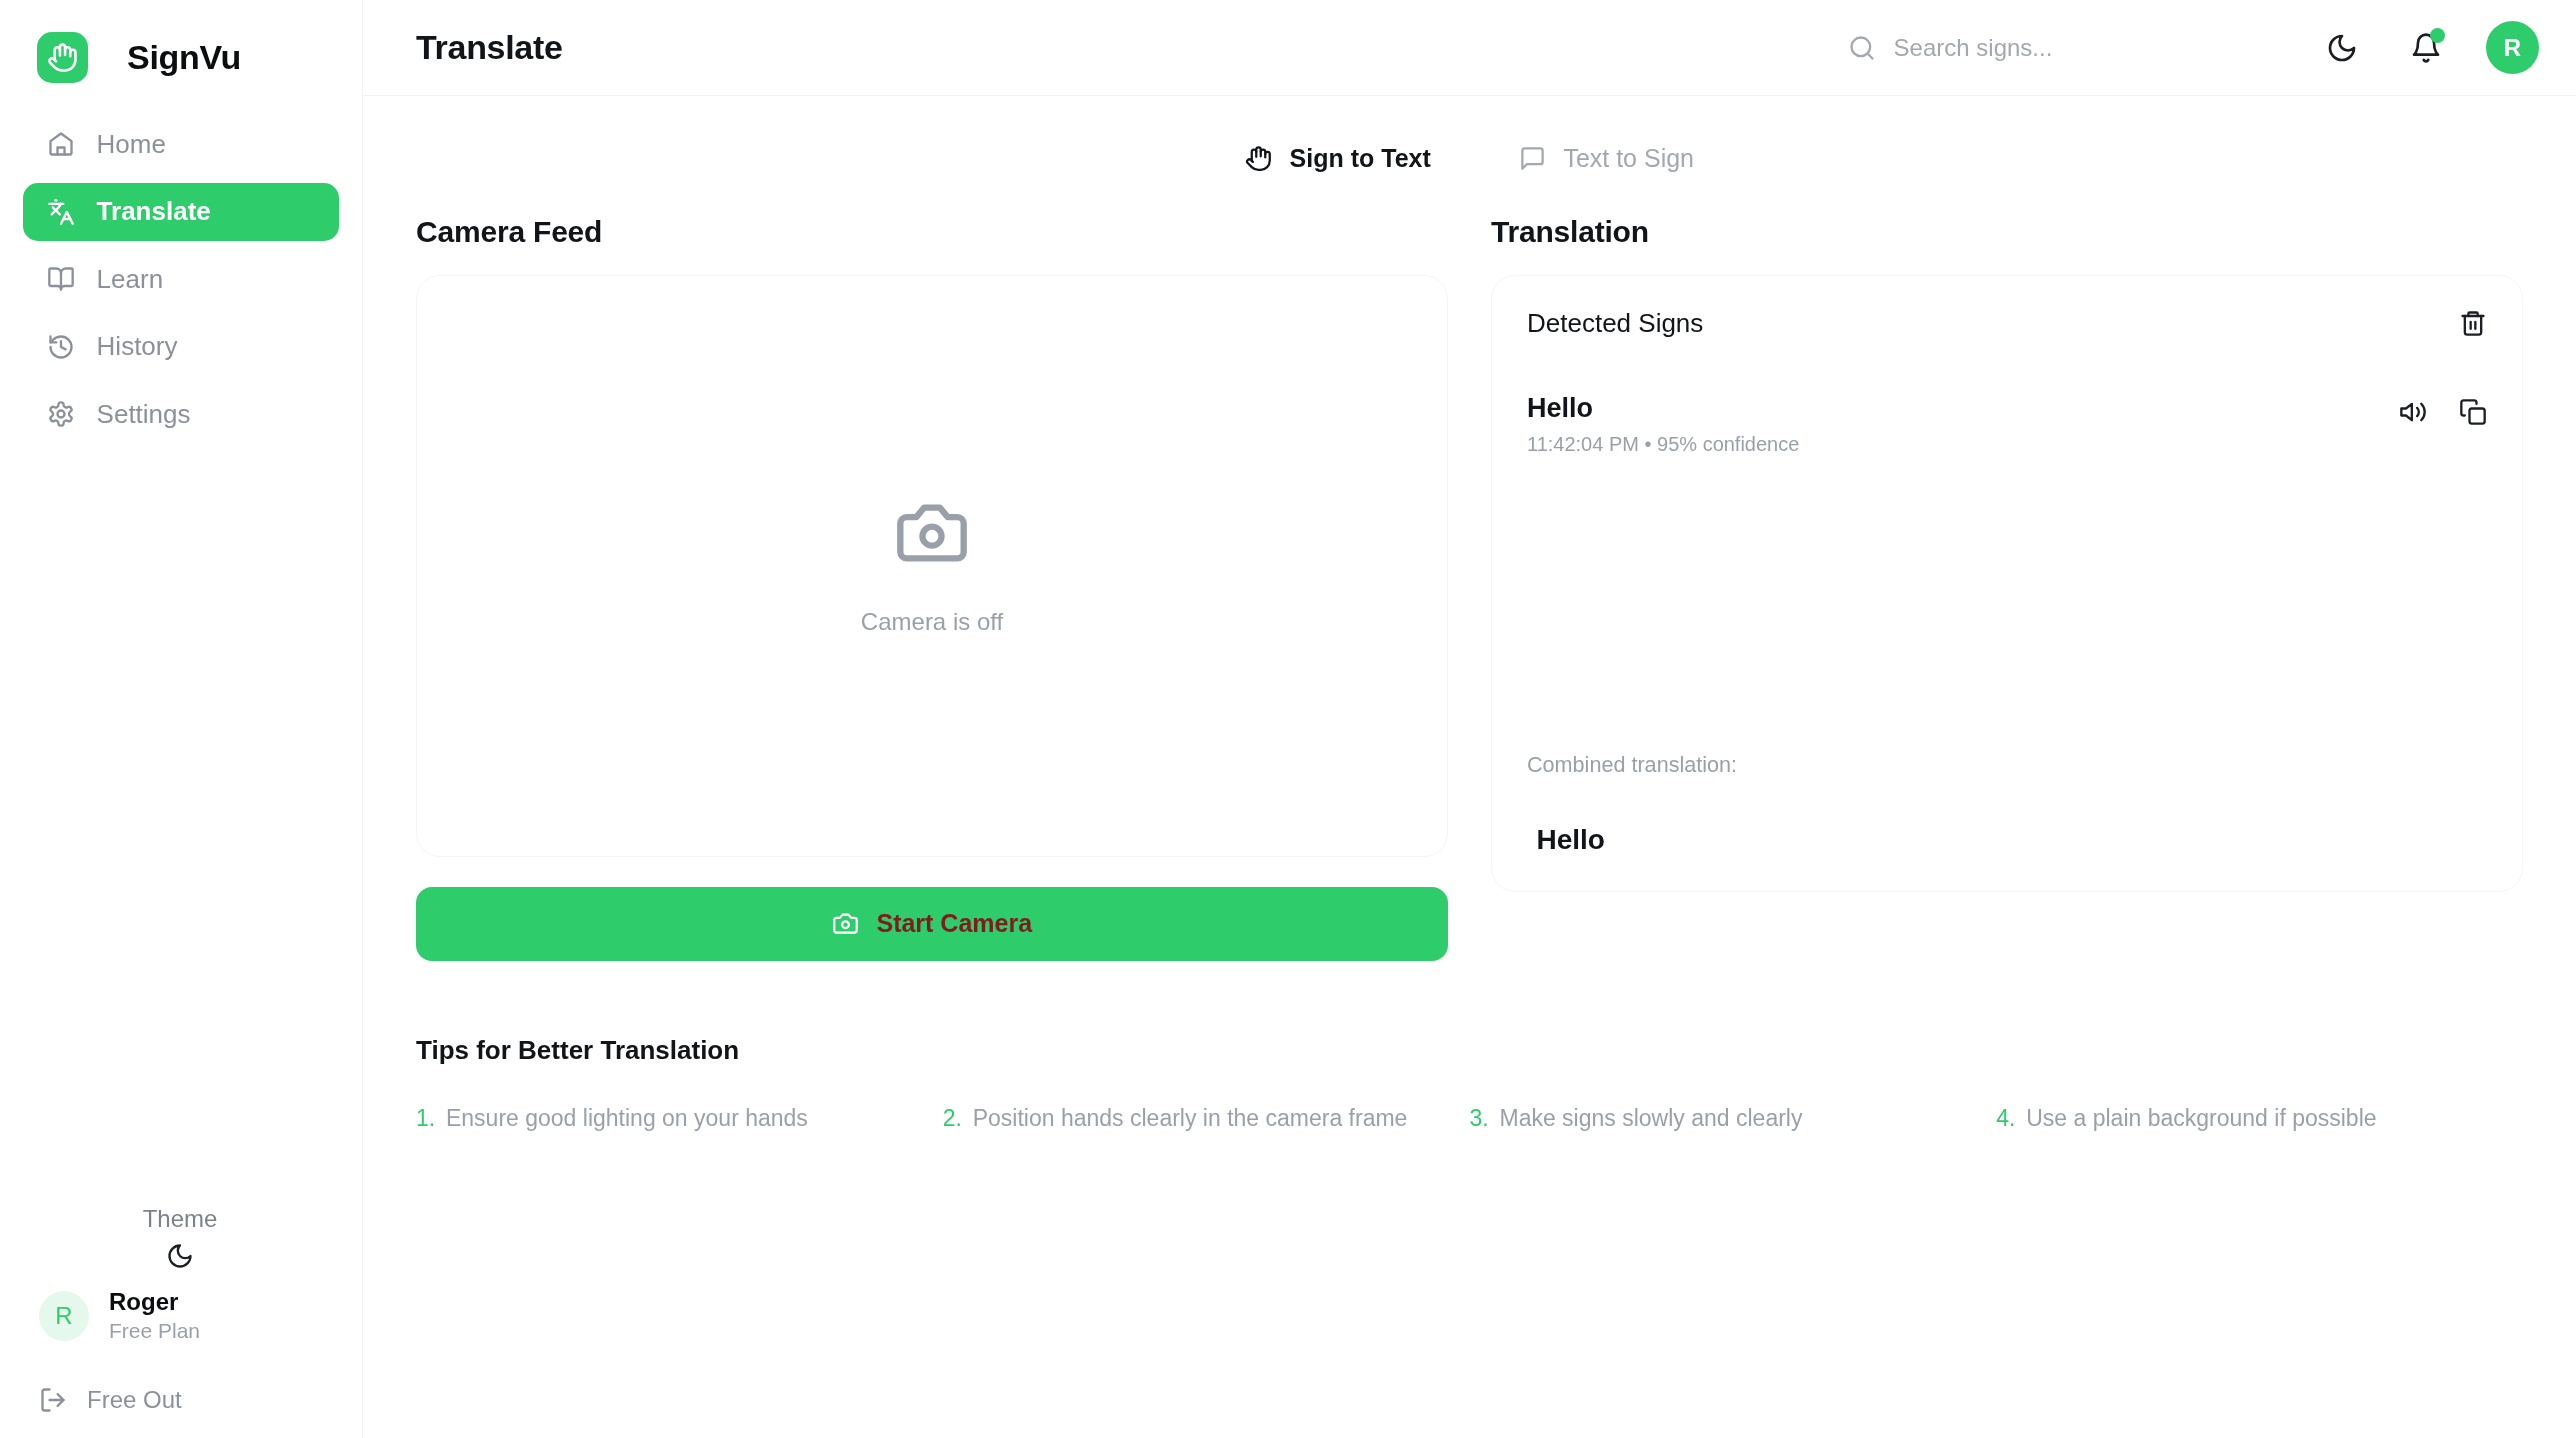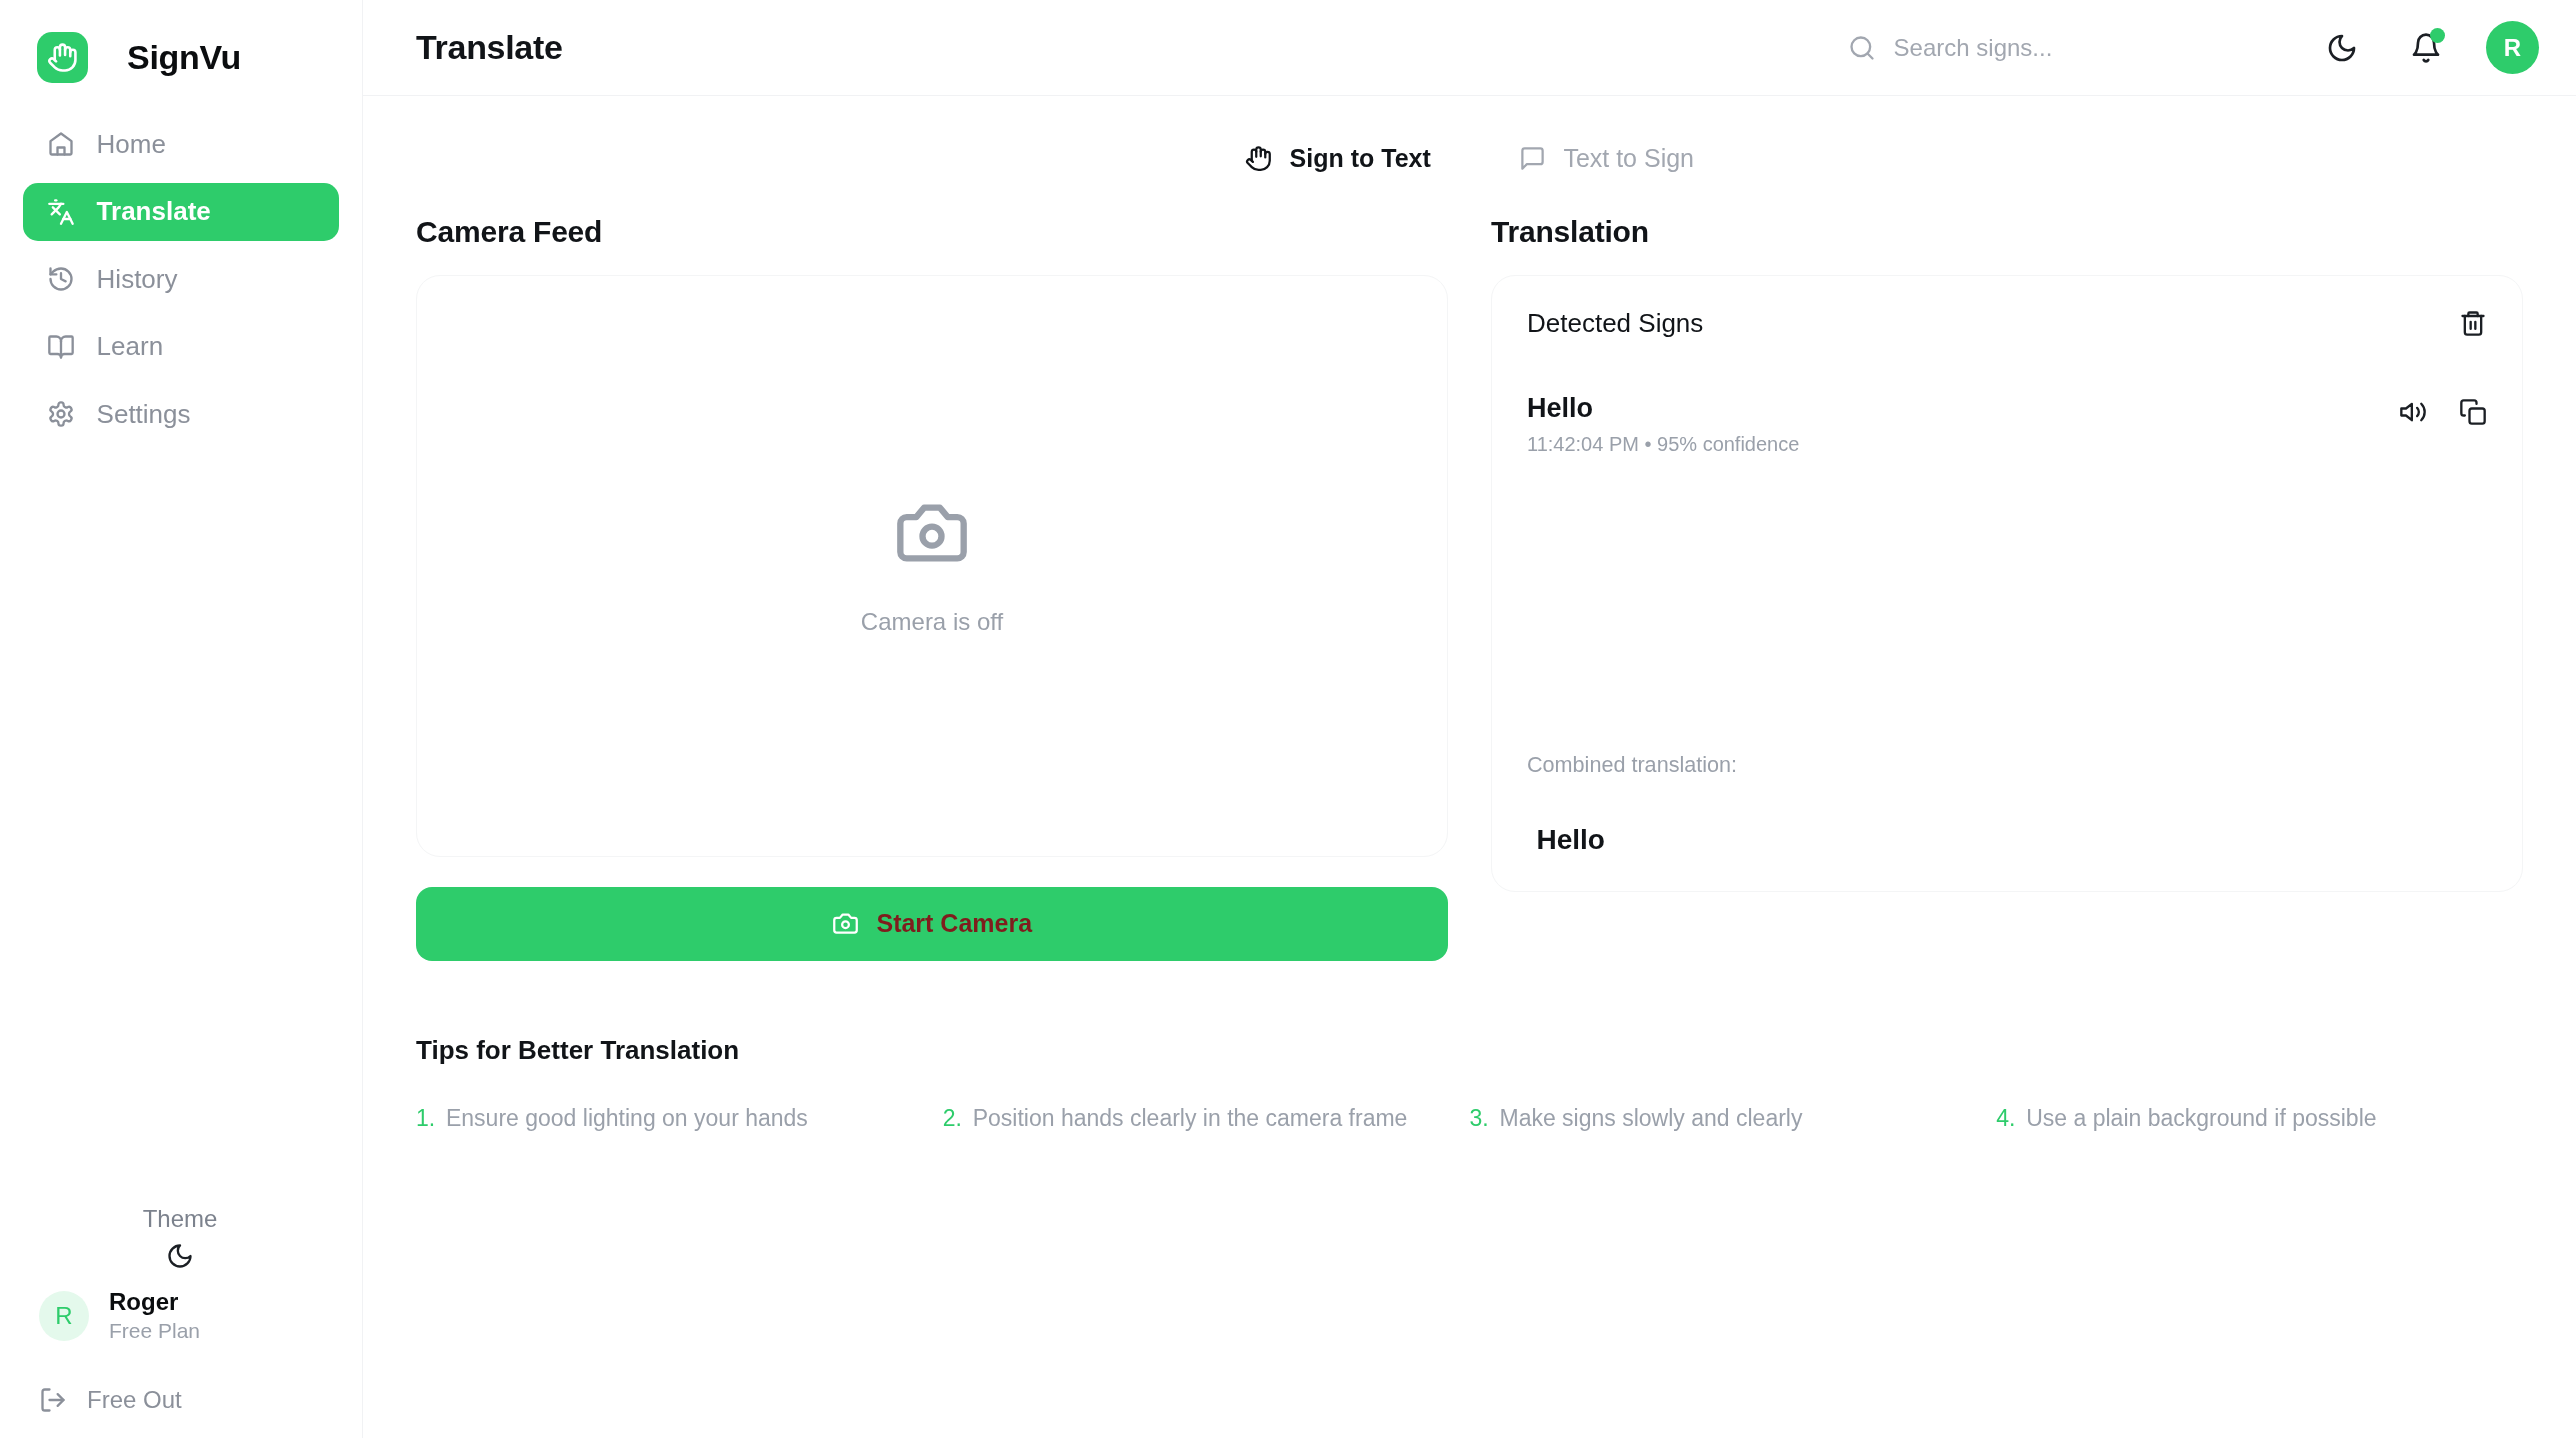--- a/index.html
+++ b/index.html
@@ -194,36 +194,36 @@
             <path d="m22 22-5-10-5 10"></path>
               <path d="M14 18h6"></path>
           </svg>
         </span>
         <span>Translate</span>
       </div>
 
       <div class="nav-item">
         <span class="ico">
           <svg width="28" height="28" viewBox="0 0 24 24" fill="none" stroke-width="2" stroke-linecap="round" stroke-linejoin="round">
+            <path d="M12 7v14"></path>
+            <path d="M3 18a1 1 0 0 1-1-1V4a1 1 0 0 1 1-1h5a4 4 0 0 1 4 4 4 4 0 0 1 4-4h5a1 1 0 0 1 1 1v13a1 1 0 0 1-1 1h-6a3 3 0 0 0-3 3 3 3 0 0 0-3-3z"></path>
+          </svg>
+        </span>
+        <span>Learn</span>
+      </div>
+
+      <div class="nav-item">
+        <span class="ico">
+          <svg width="28" height="28" viewBox="0 0 24 24" fill="none" stroke-width="2" stroke-linecap="round" stroke-linejoin="round">
             <path d="M3 12a9 9 0 1 0 9-9 9.75 9.75 0 0 0-6.74 2.74L3 8"></path>
             <path d="M3 3v5h5"></path>
               <path d="M12 7v5l4 2"></path>
           </svg>
         </span>
         <span>History</span>
-      </div>
-
-      <div class="nav-item">
-        <span class="ico">
-          <svg width="28" height="28" viewBox="0 0 24 24" fill="none" stroke-width="2" stroke-linecap="round" stroke-linejoin="round">
-            <path d="M12 7v14"></path>
-            <path d="M3 18a1 1 0 0 1-1-1V4a1 1 0 0 1 1-1h5a4 4 0 0 1 4 4 4 4 0 0 1 4-4h5a1 1 0 0 1 1 1v13a1 1 0 0 1-1 1h-6a3 3 0 0 0-3 3 3 3 0 0 0-3-3z"></path>
-          </svg>
-        </span>
-        <span>Learn</span>
       </div>
 
       <div class="nav-item">
         <span class="ico">
           <svg width="28" height="28" viewBox="0 0 24 24" fill="none" stroke-width="2" stroke-linecap="round" stroke-linejoin="round">
             <path d="M12.22 2h-.44a2 2 0 0 0-2 2v.18a2 2 0 0 1-1 1.73l-.43.25a2 2 0 0 1-2 0l-.15-.08a2 2 0 0 0-2.73.73l-.22.38a2 2 0 0 0 .73 2.73l.15.1a2 2 0 0 1 1 1.72v.51a2 2 0 0 1-1 1.74l-.15.09a2 2 0 0 0-.73 2.73l.22.38a2 2 0 0 0 2.73.73l.15-.08a2 2 0 0 1 2 0l.43.25a2 2 0 0 1 1 1.73V20a2 2 0 0 0 2 2h.44a2 2 0 0 0 2-2v-.18a2 2 0 0 1 1-1.73l.43-.25a2 2 0 0 1 2 0l.15.08a2 2 0 0 0 2.73-.73l.22-.39a2 2 0 0 0-.73-2.73l-.15-.08a2 2 0 0 1-1-1.74v-.5a2 2 0 0 1 1-1.74l.15-.09a2 2 0 0 0 .73-2.73l-.22-.38a2 2 0 0 0-2.73-.73l-.15.08a2 2 0 0 1-2 0l-.43-.25a2 2 0 0 1-1-1.73V4a2 2 0 0 0-2-2z"></path>
             <circle cx="12" cy="12" r="3"></circle>
           </svg>
         </span>
         <span>Settings</span>

